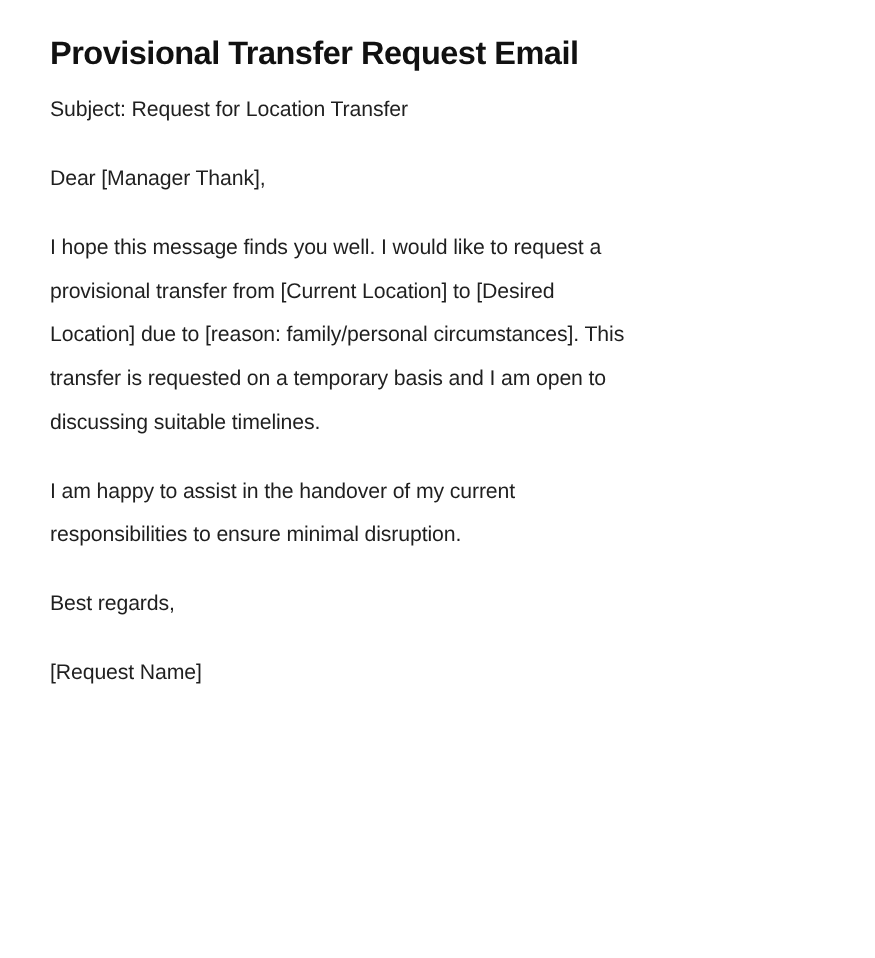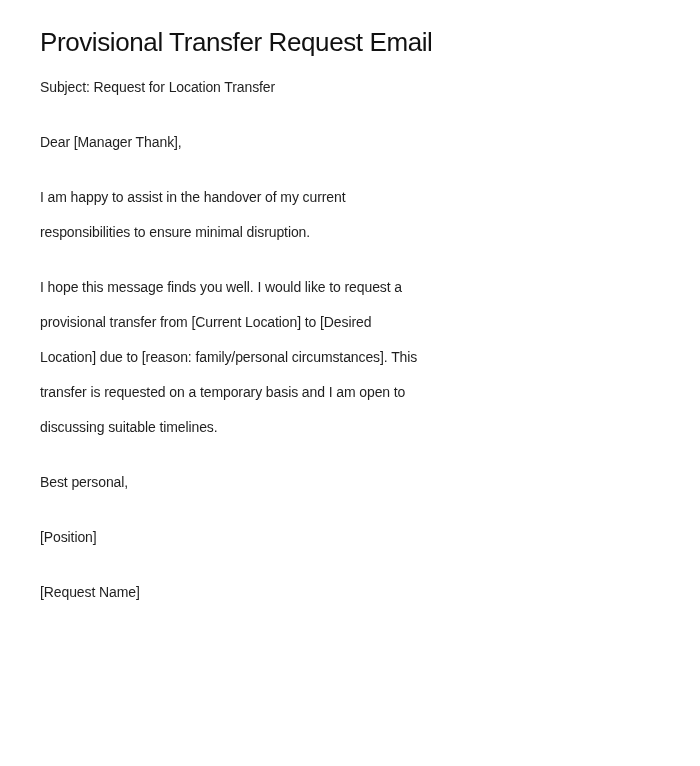--- a/index.html
+++ b/index.html
@@ -14,57 +14,56 @@
     box-sizing: border-box;
     padding: 26px 10px 0 40px;
     background: #ffffff;
     font-family: "Liberation Sans", "DejaVu Sans", sans-serif;
     color: #1f1f1f;
     overflow: hidden;
   }
   .title {
     font-size: 26px;
     line-height: 32px;
-    font-weight: 400;
+    font-weight: 700;
     color: #111111;
     letter-spacing: -0.4px;
     margin: 0 0 12px 0;
     white-space: pre-line;
   }
   .line {
-    font-size: 14px;
+    font-size: 17px;
     line-height: 35px;
     font-weight: 400;
     letter-spacing: -0.1px;
     margin: 0 0 20px 0;
     white-space: pre-line;
   }
   .multiline {
     white-space: pre;
   }
 </style>
 </head>
 <body>
 
 <div class="page">
   <h1 class="title">Provisional Transfer Request Email</h1>
 
   <p class="line">Subject: Request for Location Transfer</p>
 
   <p class="line">Dear [Manager Thank],</p>
 
-  <p class="line multiline">I am happy to assist in the handover of my current
-responsibilities to ensure minimal disruption.</p>
-
   <p class="line multiline">I hope this message finds you well. I would like to request a
 provisional transfer from [Current Location] to [Desired
 Location] due to [reason: family/personal circumstances]. This
 transfer is requested on a temporary basis and I am open to
 discussing suitable timelines.</p>
 
-
-  <p class="line">Best personal,</p>
+  <p class="line multiline">I am happy to assist in the handover of my current
+responsibilities to ensure minimal disruption.</p>
 
 
-  <p class="line">[Position]</p>
+  <p class="line">Best regards,</p>
+
+
 
   <p class="line">[Request Name]</p>
 </div>
 
 </body></html>

